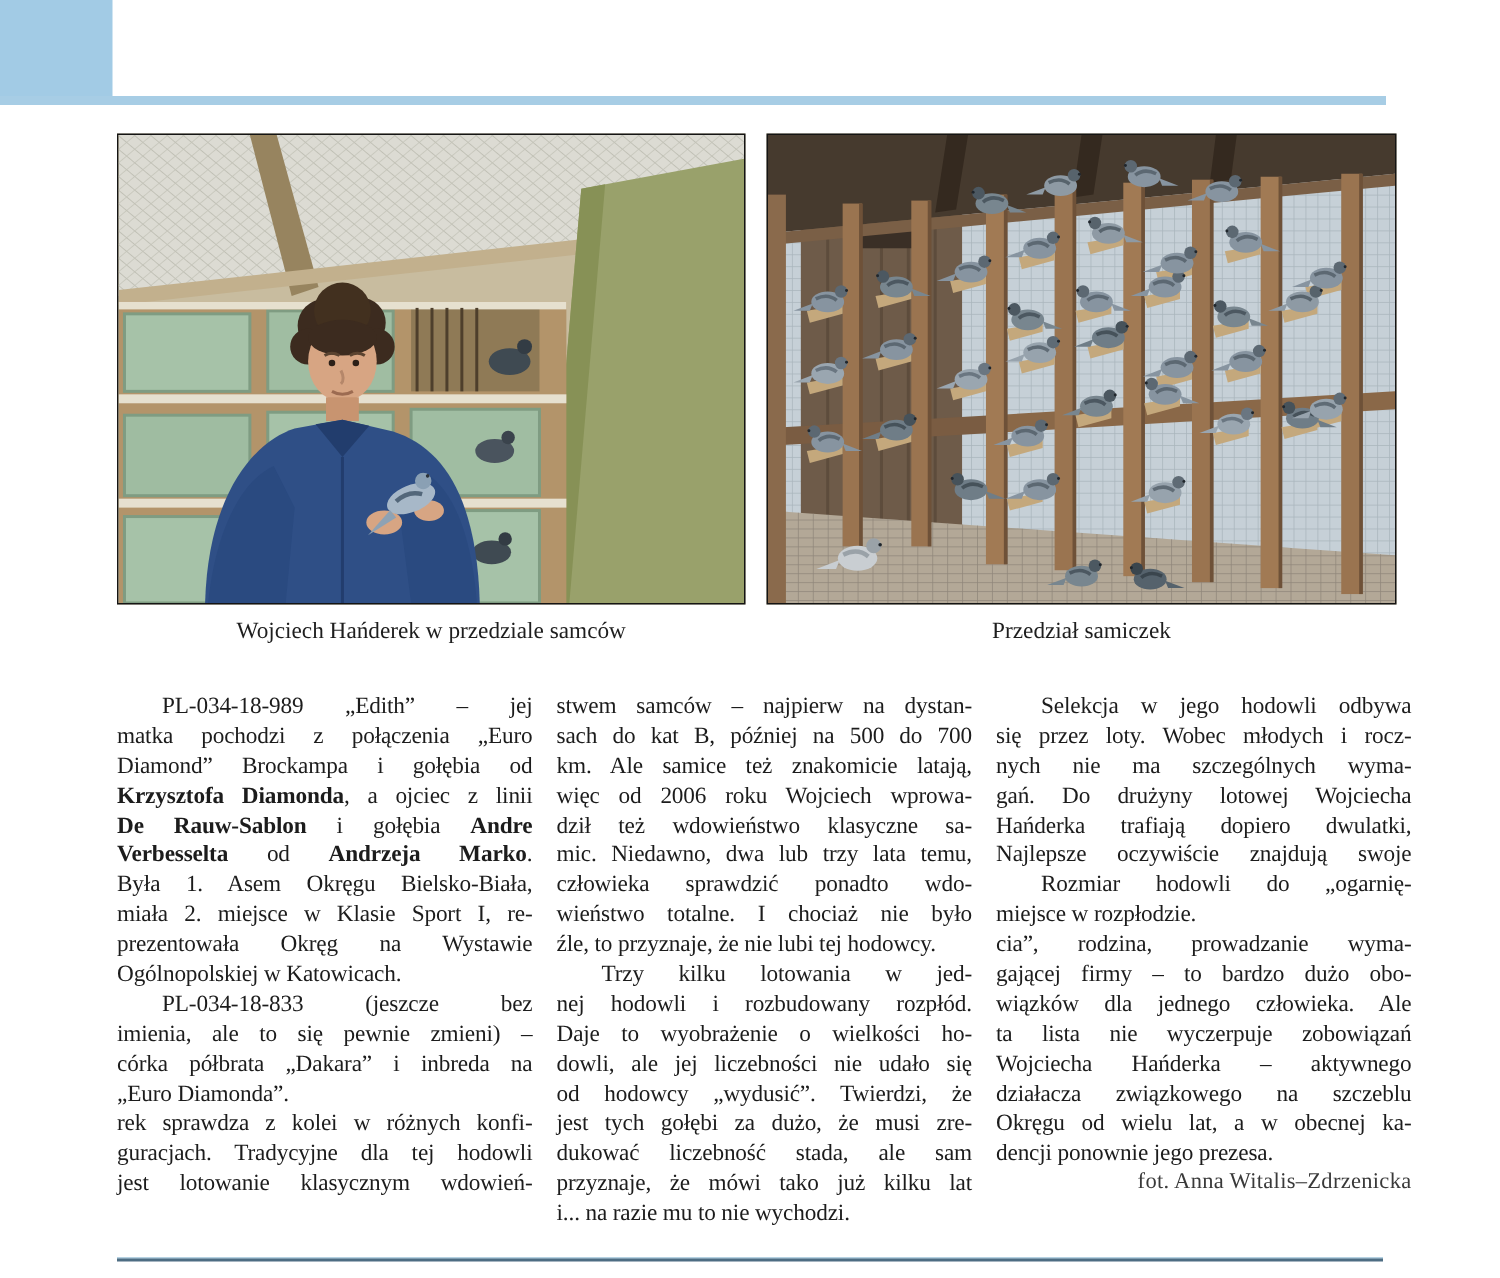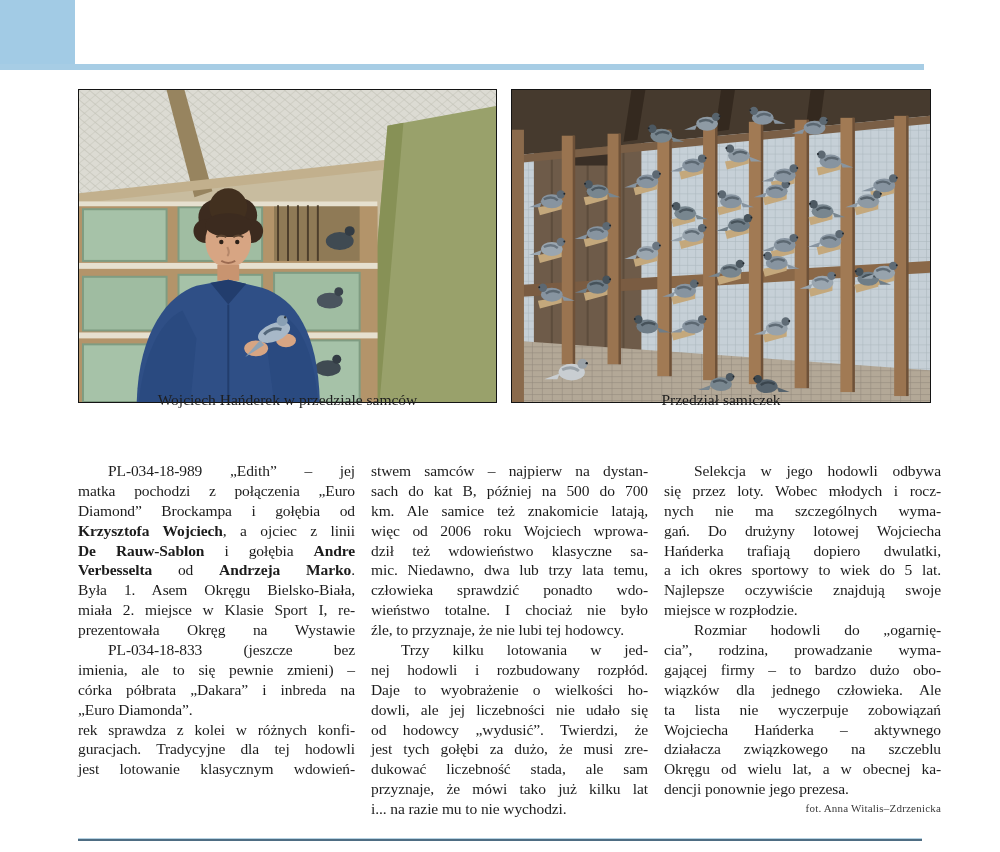--- a/index.html
+++ b/index.html
@@ -13,35 +13,35 @@
   .corner-square { left:0; top:0; width:75px; height:64px; background:#a2cbe5; }
   .top-band { left:0; top:64px; width:924px; height:6px; background:#a7cde5; }
 
   
   .photo { border:1px solid #141414; box-sizing:border-box; background:#cfc5ab; overflow:hidden; }
   .photo1 { left:78px; top:89px; width:419px; height:314px; }
   .photo2 { left:511px; top:89px; width:420px; height:314px; }
   .photo svg { display:block; width:100%; height:100%; }
 
   
-  .caption { top:389px; height:22px; line-height:22px; text-align:center;
+  .caption { top:410px; height:22px; line-height:22px; text-align:center;
              font-size:15.5px; color:#1e1e1e; }
   .caption1 { left:78px; width:419px; }
   .caption2 { left:511px; width:420px; }
 
   
   .text-area { left:78px; top:461px; width:863px; display:flex; gap:16px; }
   .col { width:277px; }
   .line { height:19.9px; line-height:19.9px; font-size:15.5px;
           letter-spacing:-0.1px; white-space:nowrap; text-align:left; }
   .line.just { white-space:normal; text-align:justify; text-align-last:justify; }
   .line.indent { padding-left:30px; }
   .line b { font-weight:bold; }
   .line.credit { text-align:right; text-align-last:right; color:#3a3a3a;
-                 font-size:11px; letter-spacing:0.2px; }
+                 font-size:15px; letter-spacing:0.2px; }
 
   
   .bottom-rule { left:78px; top:838px; width:844px; height:2px;
                  background:#4e6d83; border-top:1px solid #b6d2e2; }
 </style>
 </head>
 <body>
 
 <div class="abs corner-square"></div>
 <div class="abs top-band"></div>
@@ -284,26 +284,27 @@
 </div>
 
 <div class="abs caption caption1">Wojciech Hańderek w przedziale samców</div>
 <div class="abs caption caption2">Przedział samiczek</div>
 
 <div class="abs text-area">
   <div class="col">
       <div class="line indent just"><span>PL-034-18-989 „Edith” – jej</span></div>
       <div class="line just"><span>matka pochodzi z połączenia „Euro</span></div>
       <div class="line just"><span>Diamond” Brockampa i gołębia od</span></div>
-      <div class="line just"><span></span><b>Krzysztofa Wojciech</b><span>, a ojciec z linii</span></div>
+      <div class="line just"><span></span><b>Krzysztofa Diamonda</b><span>, a ojciec z linii</span></div>
       <div class="line just"><span></span><b>De Rauw-Sablon</b><span> i gołębia </span><b>Andre</b><span></span></div>
       <div class="line just"><span></span><b>Verbesselta</b><span> od </span><b>Andrzeja Marko</b><span>.</span></div>
       <div class="line just"><span>Była 1. Asem Okręgu Bielsko-Biała,</span></div>
       <div class="line just"><span>miała 2. miejsce w Klasie Sport I, re-</span></div>
       <div class="line just"><span>prezentowała Okręg na Wystawie</span></div>
+      <div class="line"><span>Ogólnopolskiej w Katowicach.</span></div>
       <div class="line indent just"><span>PL-034-18-833 (jeszcze bez</span></div>
       <div class="line just"><span>imienia, ale to się pewnie zmieni) –</span></div>
       <div class="line just"><span>córka półbrata „Dakara” i inbreda na</span></div>
       <div class="line"><span>„Euro Diamonda”.</span></div>
       <div class="line just"><span>rek sprawdza z kolei w różnych konfi-</span></div>
       <div class="line just"><span>guracjach. Tradycyjne dla tej hodowli</span></div>
       <div class="line just"><span>jest lotowanie klasycznym wdowień-</span></div>
     </div>
   <div class="col">
       <div class="line just"><span>stwem samców – najpierw na dystan-</span></div>
@@ -324,24 +325,23 @@
       <div class="line just"><span>dukować liczebność stada, ale sam</span></div>
       <div class="line just"><span>przyznaje, że mówi tako już kilku lat</span></div>
       <div class="line"><span>i... na razie mu to nie wychodzi.</span></div>
     </div>
   <div class="col">
       <div class="line indent just"><span>Selekcja w jego hodowli odbywa</span></div>
       <div class="line just"><span>się przez loty. Wobec młodych i rocz-</span></div>
       <div class="line just"><span>nych nie ma szczególnych wyma-</span></div>
       <div class="line just"><span>gań. Do drużyny lotowej Wojciecha</span></div>
       <div class="line just"><span>Hańderka trafiają dopiero dwulatki,</span></div>
-      <div class="line just"><span>a ich okres sportowy to wiek do 5 lat.</span></div>
       <div class="line just"><span>Najlepsze oczywiście znajdują swoje</span></div>
+      <div class="line indent just"><span>Rozmiar hodowli do „ogarnię-</span></div>
       <div class="line"><span>miejsce w rozpłodzie.</span></div>
-      <div class="line indent just"><span>Rozmiar hodowli do „ogarnię-</span></div>
       <div class="line just"><span>cia”, rodzina, prowadzanie wyma-</span></div>
       <div class="line just"><span>gającej firmy – to bardzo dużo obo-</span></div>
       <div class="line just"><span>wiązków dla jednego człowieka. Ale</span></div>
       <div class="line just"><span>ta lista nie wyczerpuje zobowiązań</span></div>
       <div class="line just"><span>Wojciecha Hańderka – aktywnego</span></div>
       <div class="line just"><span>działacza związkowego na szczeblu</span></div>
       <div class="line just"><span>Okręgu od wielu lat, a w obecnej ka-</span></div>
       <div class="line"><span>dencji ponownie jego prezesa.</span></div>
       <div class="line credit"><span>fot. Anna Witalis–Zdrzenicka</span></div>
     </div>

